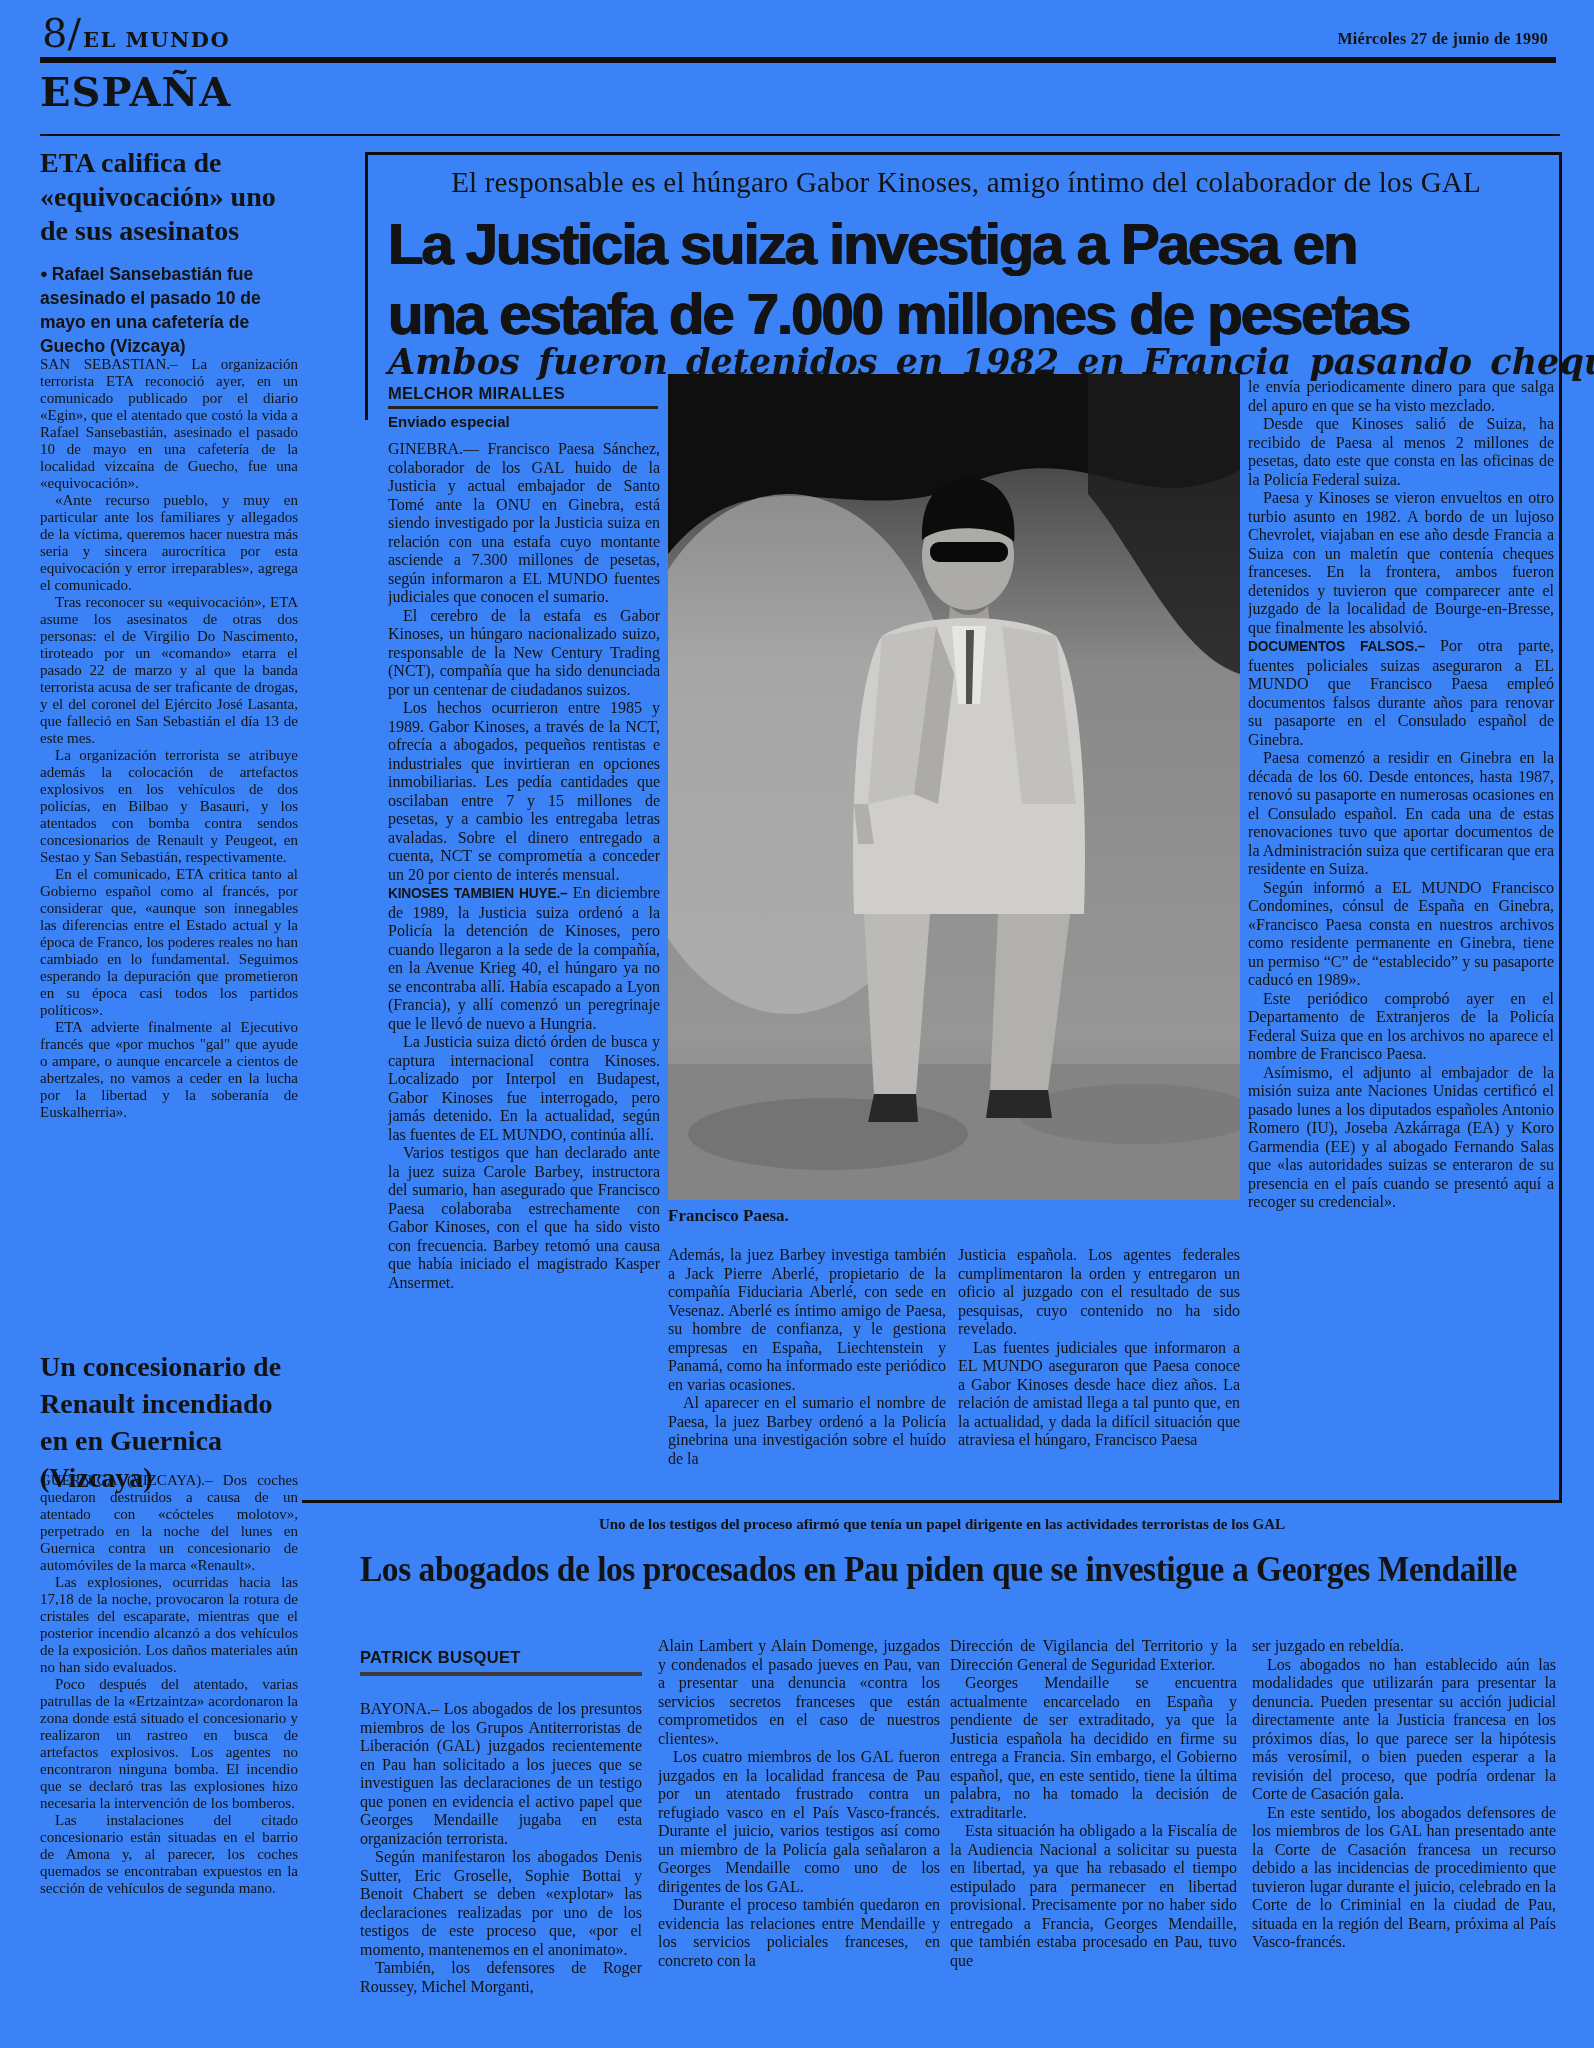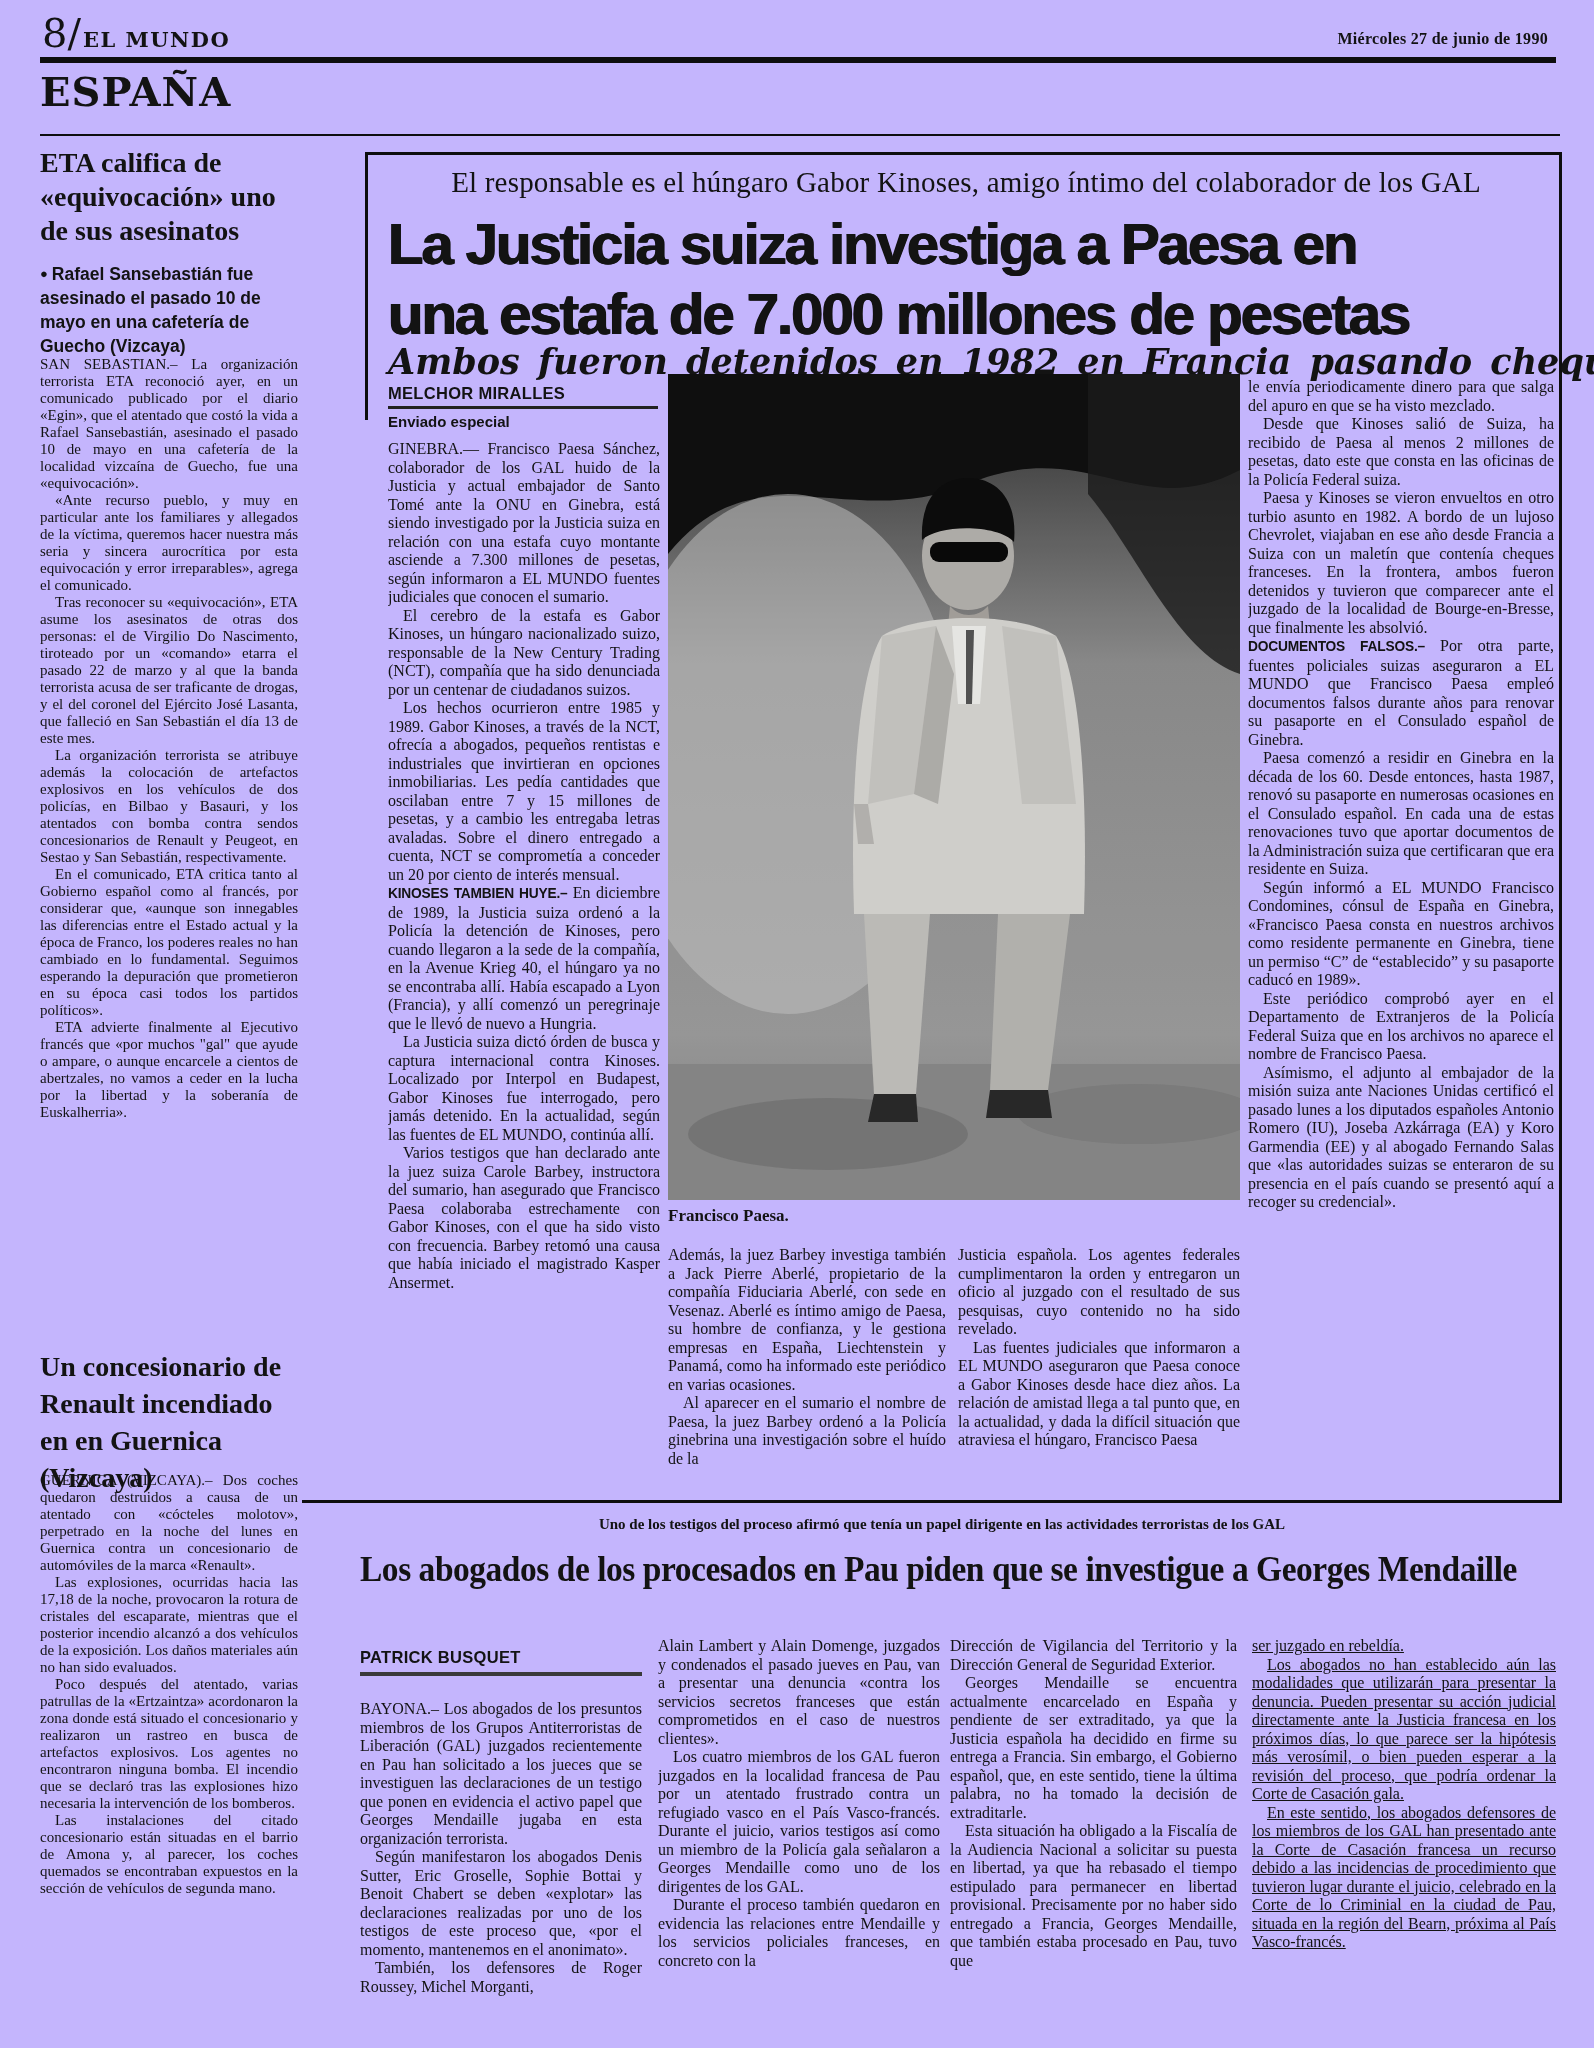--- a/index.html
+++ b/index.html
@@ -1,18 +1,18 @@
 <!DOCTYPE html>
 <html><head>
 <meta charset="utf-8">
 <style>
   html,body{margin:0;padding:0;background:#d8d8d2;}
   .page{
     position:relative;width:1594px;height:2048px;margin:0 auto;
-    background:#c4b5fd;color:#131313;overflow:hidden;
+    background:#3b82f6;color:#131313;overflow:hidden;
     font-family:"Liberation Serif", serif;
   }
   .rule{position:absolute;background:#0e0e0e;}
 
   
   .mast-left{position:absolute;left:42px;top:10px;white-space:nowrap;}
   .mast-num{font-family:"DejaVu Serif",serif;font-size:40px;font-weight:400;}
   .mast-title{font-family:"DejaVu Serif",serif;font-size:21px;font-weight:bold;letter-spacing:1.5px;margin-left:2px;}
   .mast-date{position:absolute;right:46px;top:30px;font-size:16px;font-weight:bold;letter-spacing:.3px;}
   .section{position:absolute;left:40px;top:68px;font-family:"DejaVu Serif",serif;font-size:40px;font-weight:bold;letter-spacing:1px;}
@@ -68,21 +68,21 @@
   .bottom-headline{position:absolute;left:360px;top:1548px;width:1230px;margin:0;
     white-space:nowrap;font-weight:bold;font-size:36px;letter-spacing:-.5px;
     transform:scaleX(.93);transform-origin:left;}
   .byline2{position:absolute;left:360px;top:1648px;font-family:"Liberation Sans",sans-serif;
     font-weight:bold;font-size:16.5px;letter-spacing:.3px;}
   .byline2-rule{left:360px;top:1672px;width:282px;height:4px;background:#3a3a3a;}
   .bcol{position:absolute;font-size:16px;line-height:18.5px;overflow:hidden;}
   .bcol1{left:360px;top:1700px;width:282px;height:336px;}
   .bcol2{left:658px;top:1637px;width:282px;height:399px;}
   .bcol3{left:950px;top:1637px;width:287px;height:399px;}
-  .bcol4{left:1252px;top:1637px;width:304px;height:399px;text-decoration:underline;}
+  .bcol4{left:1252px;top:1637px;width:304px;height:399px;}
 </style>
 </head>
 <body>
 
 <div class="page">
 
   <div class="mast-left">
     <span class="mast-num">8/</span><span class="mast-title">EL MUNDO</span>
   </div>
   <div class="mast-date">Miércoles 27 de junio de 1990</div>

